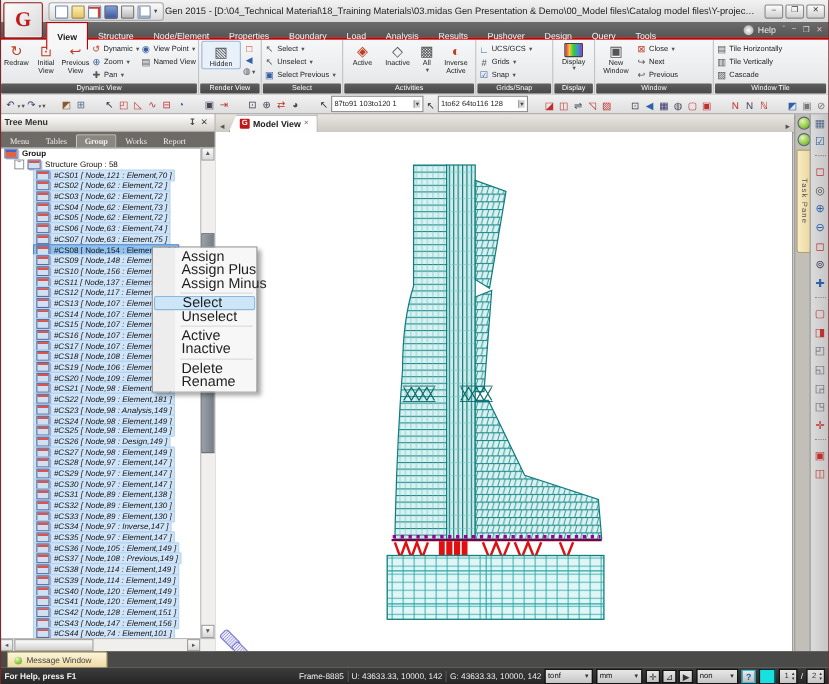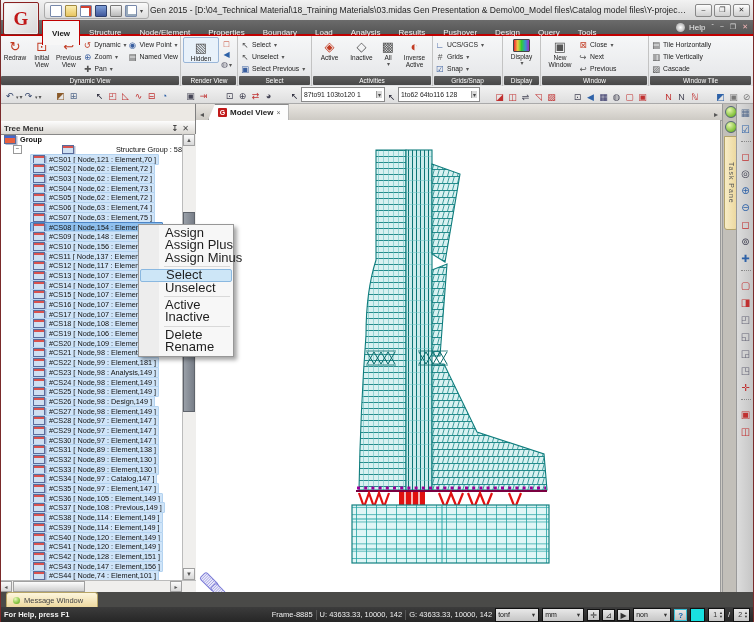--- a/index.html
+++ b/index.html
@@ -62,38 +62,38 @@
   #toolbar{left:0;top:86px;width:754px;height:18px;background:linear-gradient(#f2f2f2,#dedede);
     border-bottom:1px solid #aaa;display:flex;align-items:center;padding-left:3px;box-sizing:border-box;}
   .tic{width:13px;height:13px;font-size:9px;line-height:13px;text-align:center;display:inline-block;}
   .tic.dd{width:6px;font-size:5px;color:#555;}
   .tcombo{height:13px;background:#fff;border:1px solid #8a8a8a;font-size:6.8px;display:inline-flex;
     align-items:center;padding:0 2px;color:#222;white-space:nowrap;}
   .tcombo .car{margin-left:3px;font-size:6px;color:#444;background:#d8d8d8;border-left:1px solid #999;padding:0 1px;}
   
   #treepanel{left:0;top:104px;width:196px;height:488px;background:#ece9e4;border-right:1px solid #808080;box-sizing:border-box;}
   #treehdr{height:15px;background:linear-gradient(#fdfdfd,#d5d2cc);border-bottom:1px solid #aaa;
-    display:flex;align-items:center;font-size:8px;font-weight:bold;color:#333;padding:0 4px;margin-top:17px;}
+    display:flex;align-items:center;font-size:8px;font-weight:bold;color:#333;padding:0 4px;}
   #treehdr .sp{flex:1;}
   .thbtn{font-size:8px;color:#444;padding:0 2px;}
   #treetabs{height:15px;background:#6e6a66;display:flex;align-items:flex-end;padding-left:2px;gap:1px;}
   .ttab{font-size:7.5px;color:#f0f0f0;padding:1px 7px 2px;font-family:Liberation Serif, serif;}
   .ttab.active{background:#8a8680;border:1px solid #c9c5bf;border-bottom:none;border-radius:2px 2px 0 0;font-weight:bold;}
   #tree{position:absolute;left:0;top:30px;width:182px;height:446px;background:#fff;overflow:hidden;
     border-top:1px solid #888;}
   .trow{height:9.7px;display:flex;align-items:center;font-size:7.3px;color:#111;white-space:nowrap;padding-left:30px;}
   .trow.rootrow{padding-left:4px;font-weight:bold;}
-  .trow.grouprow{padding-left:13px;justify-content:space-between;}
+  .trow.grouprow{padding-left:13px;}
   .texp{width:7px;height:7px;border:1px solid #999;background:#fff;font-size:6px;line-height:5px;
     text-align:center;color:#333;margin-right:3px;flex:none;}
   .sico{width:10px;height:7px;flex:none;background:linear-gradient(#d9534f 0 2px,#cfe0f2 2px);
     border:1px solid #5a6b9a;box-shadow:1.5px 1px 0 rgba(90,107,154,.45);margin-right:4px;}
   .sico.rooti{background:linear-gradient(#4466cc 0 2px,#e86040 2px);}
   .hl{display:inline-flex;align-items:center;padding:0 2px;}
-  .trow.sel .hl{background:var(--sel);border:1px solid #b4d3f0;border-radius:1px;}
+  .trow.sel .hl{background:var(--sel);border:1px solid #b4d3f0;border-radius:1px;font-style:italic;}
   .trow.focus .hl{background:#8fc0ee;border:1px solid #4d86c8;border-radius:1px;}
   #treevscroll{position:absolute;left:182px;top:30px;width:13px;height:446px;background:#f0efed;border-left:1px solid #bbb;}
   .varrow{position:absolute;left:0;width:12px;height:12px;background:linear-gradient(#fbfbfb,#d8d8d8);
     border:1px solid #a0a0a0;font-size:6px;text-align:center;line-height:11px;color:#555;box-sizing:border-box;}
   #vthumb{position:absolute;left:0;top:78px;width:12px;height:200px;background:linear-gradient(90deg,#9aa0a8,#787e88);
     border:1px solid #5f646c;box-sizing:border-box;}
   #treehscroll{position:absolute;left:0;top:476px;width:196px;height:12px;background:#f0efed;border-top:1px solid #bbb;}
   .harrow{position:absolute;top:0;width:12px;height:11px;background:linear-gradient(#fbfbfb,#d8d8d8);
     border:1px solid #a0a0a0;font-size:6px;text-align:center;line-height:10px;color:#555;box-sizing:border-box;}
   #hthumb{position:absolute;left:13px;top:0;width:72px;height:11px;background:linear-gradient(#fdfdfd,#cfcfcf);
@@ -633,21 +633,21 @@
         <div class="trow sel">
           <span class="hl">
             <span class="sico"></span>
           <span class="tlbl">#CS33 [ Node,89 : Element,130 ]</span>
           </span>
         </div>
 
         <div class="trow sel">
           <span class="hl">
             <span class="sico"></span>
-          <span class="tlbl">#CS34 [ Node,97 : Catalog,147 ]</span>
+          <span class="tlbl">#CS34 [ Node,97 : Inverse,147 ]</span>
           </span>
         </div>
 
         <div class="trow sel">
           <span class="hl">
             <span class="sico"></span>
           <span class="tlbl">#CS35 [ Node,97 : Element,147 ]</span>
           </span>
         </div>
 

